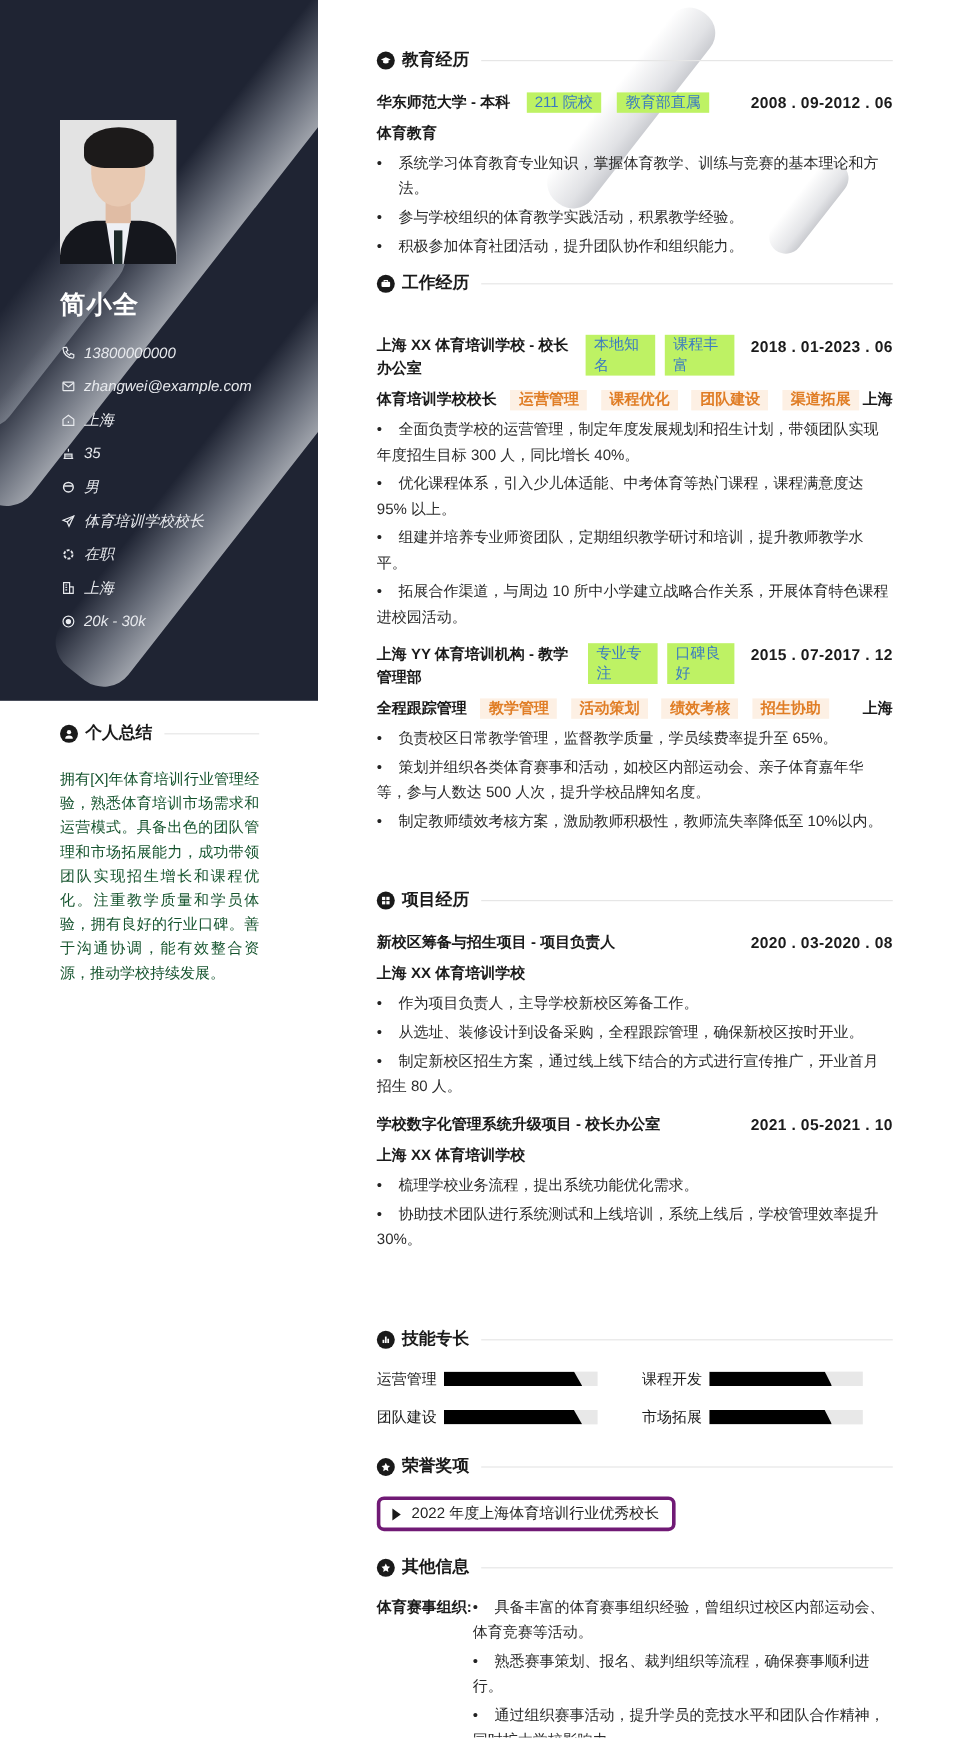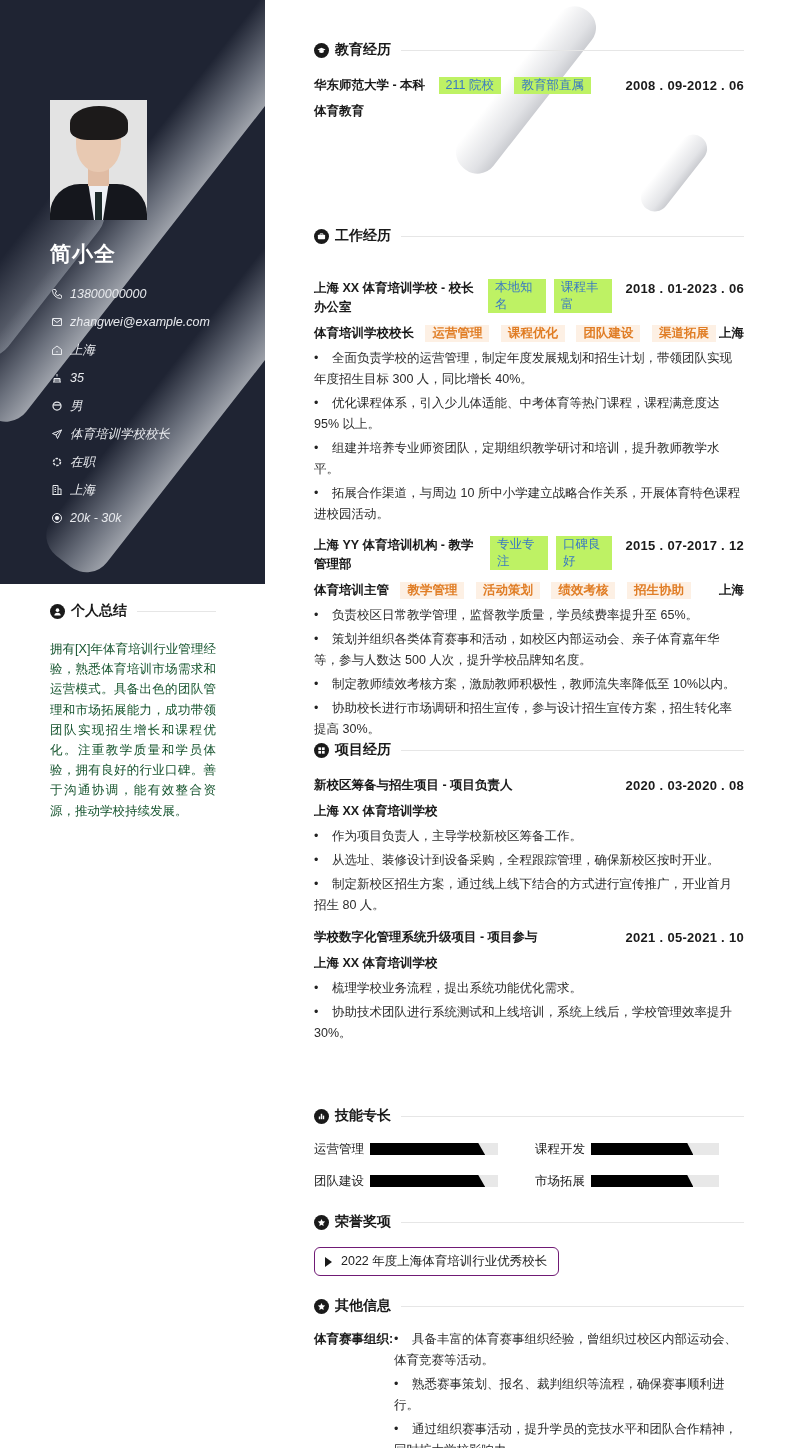--- a/index.html
+++ b/index.html
@@ -58,21 +58,21 @@
   .bullets.wrap li::before { left: 0; text-indent: 0; }
 
   
   .skills { display: grid; grid-template-columns: 221px 209px; row-gap: 12px; margin-top: 12px; }
   .skill { display: flex; align-items: center; height: 20px; }
   .skill-name { font-size: 12.5px; color: #1a1a1a; width: 56px; }
   .skill-track { width: 128px; height: 12px; background: #e8e8e8; position: relative; }
   .skill-fill { position: absolute; left: 0; top: 0; height: 12px; background: #000; clip-path: polygon(0 0, 94% 0, 100% 100%, 0 100%); }
 
   
-  .award-chip { display: inline-flex; align-items: center; border: 1px solid #701a75; border-radius: 6px; height: 29px; padding: 0 11px 0 10px; margin-top: 14px; font-size: 12.5px; color: #222; text-align: right; }
+  .award-chip { display: inline-flex; align-items: center; border: 3px solid #701a75; border-radius: 6px; height: 29px; padding: 0 11px 0 10px; margin-top: 14px; font-size: 12.5px; color: #222; text-align: right; }
   .award-chip .tri { width: 0; height: 0; border-left: 7px solid #1a1a1a; border-top: 5px solid transparent; border-bottom: 5px solid transparent; margin-right: 9px; }
 
   
   .other-row { display: flex; margin-top: 12px; }
   .other-label { font-weight: bold; font-size: 12.5px; color: #1a1a1a; width: 80px; flex-shrink: 0; line-height: 21px; }
 </style>
 </head>
 <body>
 
 <aside class="sidebar">
@@ -206,20 +206,25 @@
       <div>
         <span class="org">华东师范大学 - 本科</span>
         <span class="tag-blue" style="margin-left:10px;">211 院校</span>
         <span class="tag-blue" style="margin-left:10px;">教育部直属</span>
       </div>
       <span class="date">2008 . 09-2012 . 06</span>
     </div>
     <div class="sub">
         <span>体育教育</span>
       </div>
+    <ul class="bullets">
+      <li>系统学习体育教育专业知识，掌握体育教学、训练与竞赛的基本理论和方法。</li>
+      <li>参与学校组织的体育教学实践活动，积累教学经验。</li>
+      <li>积极参加体育社团活动，提升团队协作和组织能力。</li>
+    </ul>
   </div>
 </section>
 
 <section class="block" style="top:225px;">
   <div class="sec-title">
     <span class="sec-icon">
       <svg viewBox="0 0 10 10">
           <rect x="1" y="3" width="8" height="5" rx="1" fill="#fff"></rect>
           <path d="M3.5 3V2h3v1" stroke="#fff" fill="none"></path>
         </svg>
@@ -259,33 +264,32 @@
     <div class="row-head">
       <div style="display:flex; align-items:flex-start;">
         <span class="org" style="width:168px;">上海 YY 体育培训机构 - 教学管理部</span>
         <span class="tag-blue" style="width:58px; margin-left:8px;">专业专注</span>
         <span class="tag-blue" style="width:56px; margin-left:8px;">口碑良好</span>
       </div>
       <span class="date">2015 . 07-2017 . 12</span>
     </div>
     <div class="sub">
       <div>
-        <span>体育培训主管</span>
+        <span>全程跟踪管理</span>
         <span class="tag-orange">教学管理</span>
         <span class="tag-orange">活动策划</span>
         <span class="tag-orange">绩效考核</span>
         <span class="tag-orange">招生协助</span>
       </div>
       <span>上海</span>
     </div>
     <ul class="bullets wrap">
       <li>负责校区日常教学管理，监督教学质量，学员续费率提升至 65%。</li>
       <li>策划并组织各类体育赛事和活动，如校区内部运动会、亲子体育嘉年华等，参与人数达 500 人次，提升学校品牌知名度。</li>
       <li>制定教师绩效考核方案，激励教师积极性，教师流失率降低至 10%以内。</li>
-      <li>协助校长进行市场调研和招生宣传，参与设计招生宣传方案，招生转化率提高 30%。</li>
     </ul>
   </div>
 </section>
 
 <section class="block" style="top:739px;">
   <div class="sec-title">
     <span class="sec-icon">
       <svg viewBox="0 0 10 10">
           <rect x="1.5" y="1.5" width="3" height="3" fill="#fff"></rect>
           <rect x="5.5" y="1.5" width="3" height="3" fill="#fff"></rect>
@@ -307,21 +311,21 @@
       </div>
     <ul class="bullets wrap">
       <li>作为项目负责人，主导学校新校区筹备工作。</li>
       <li>从选址、装修设计到设备采购，全程跟踪管理，确保新校区按时开业。</li>
       <li>制定新校区招生方案，通过线上线下结合的方式进行宣传推广，开业首月招生 80 人。</li>
     </ul>
   </div>
 
   <div style="margin-top:12px;">
     <div class="row-head">
-      <span class="org">学校数字化管理系统升级项目 - 项目参与</span>
+      <span class="org">学校数字化管理系统升级项目 - 校长办公室</span>
       <span class="date">2021 . 05-2021 . 10</span>
     </div>
     <div class="sub">
         <span>上海 XX 体育培训学校</span>
       </div>
     <ul class="bullets wrap">
       <li>梳理学校业务流程，提出系统功能优化需求。</li>
       <li>协助技术团队进行系统测试和上线培训，系统上线后，学校管理效率提升 30%。</li>
     </ul>
   </div>

